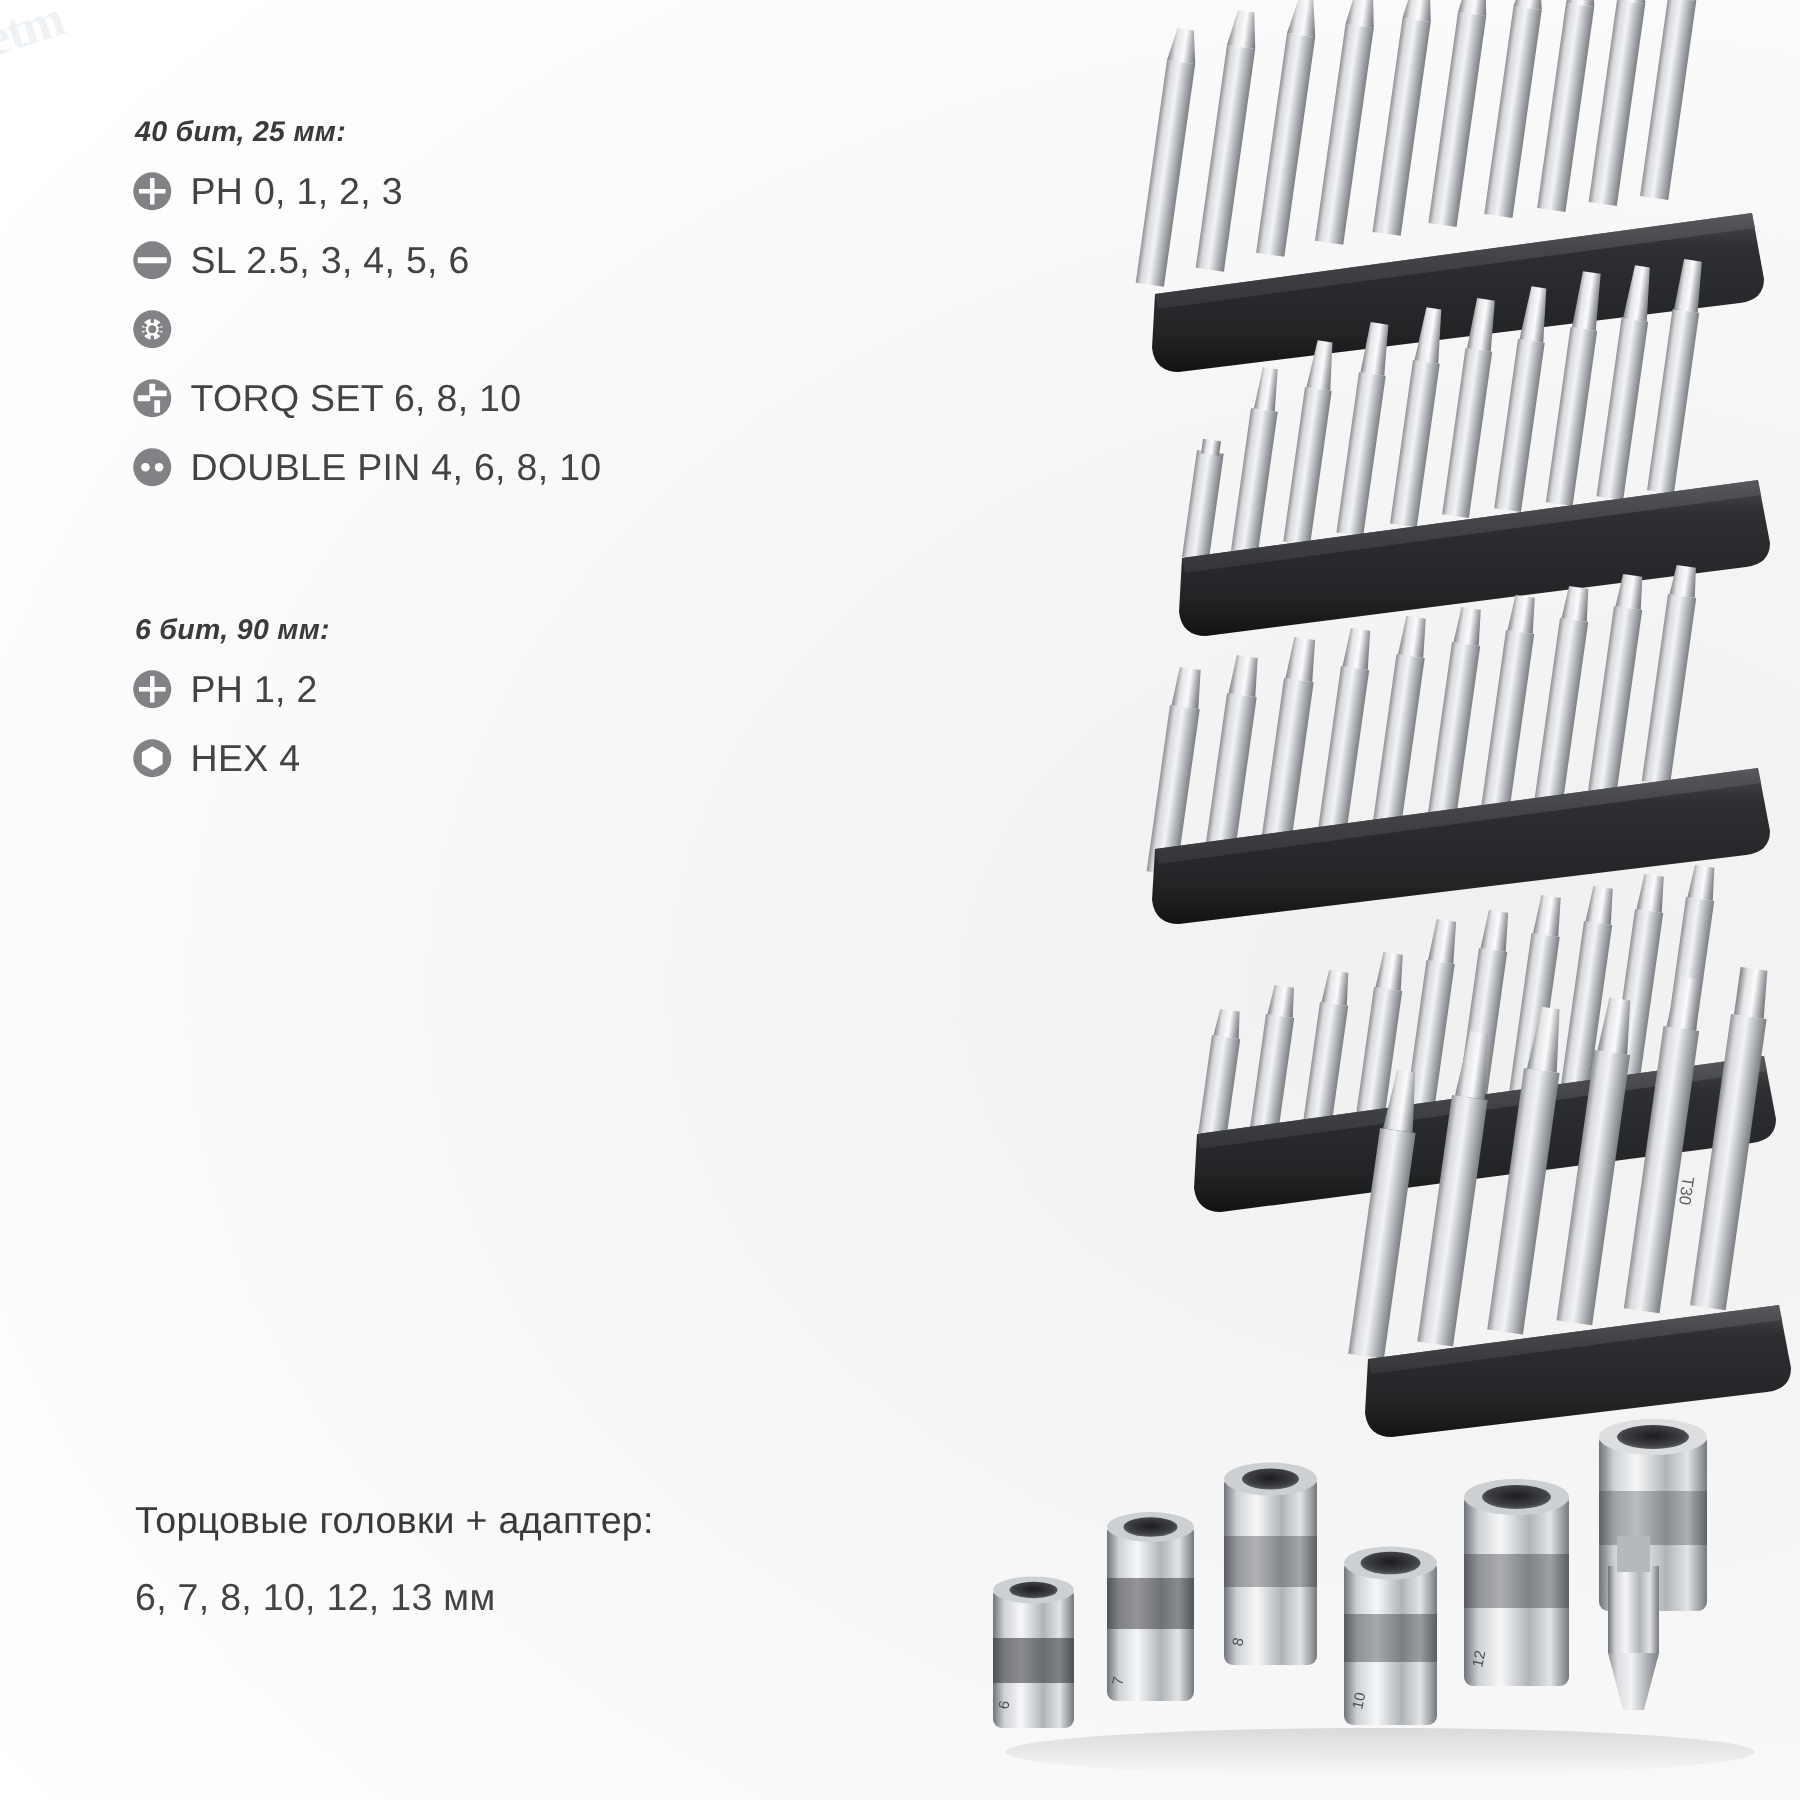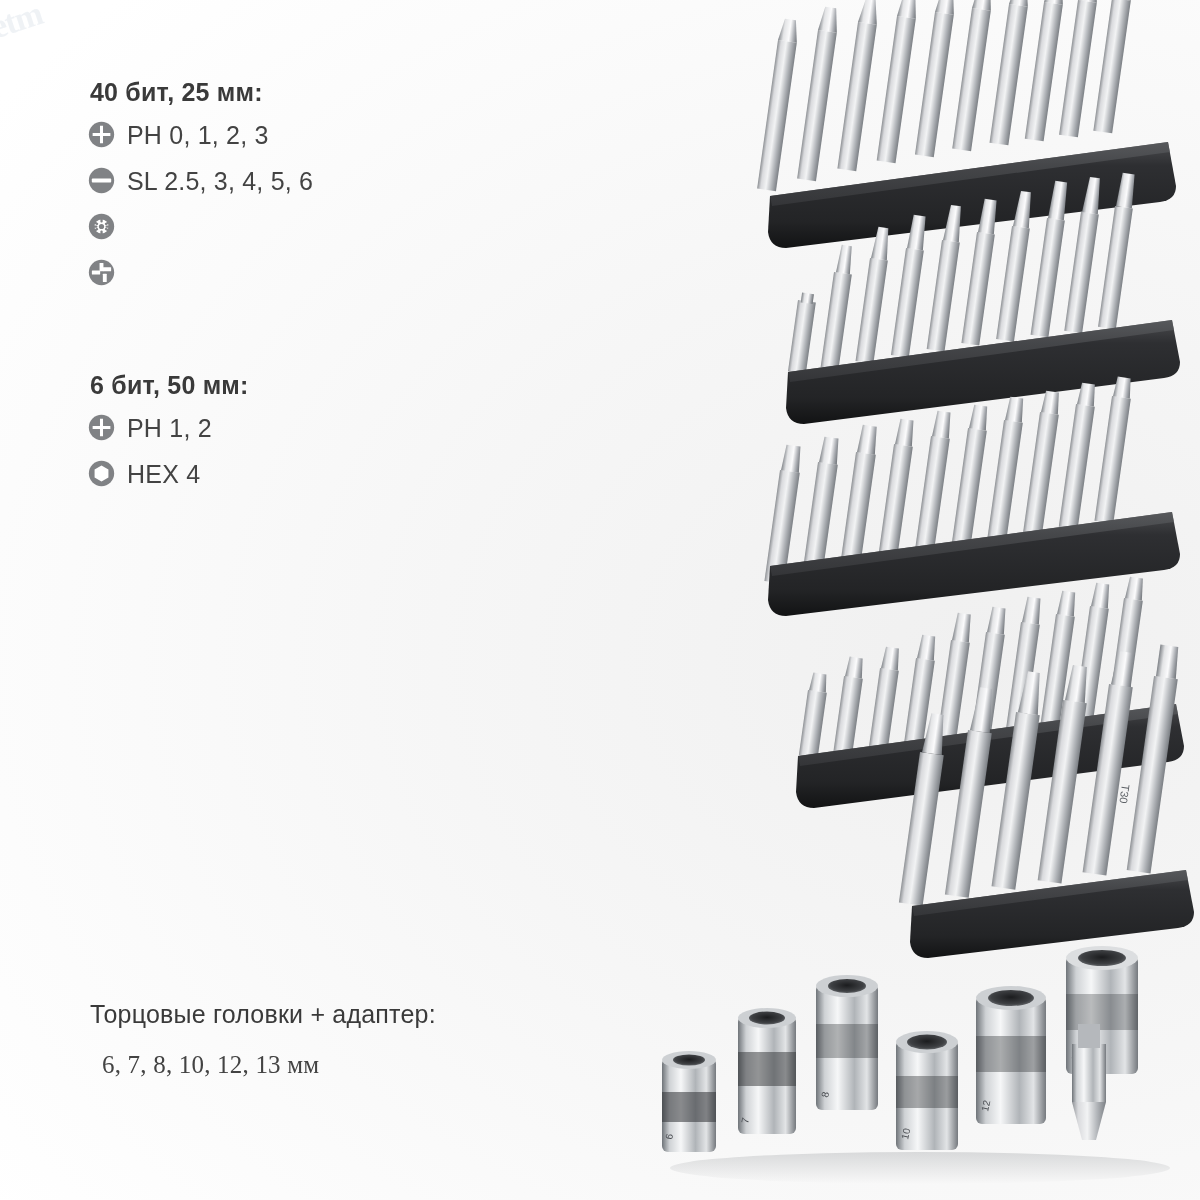--- a/index.html
+++ b/index.html
@@ -42,25 +42,26 @@
   }
 
   
   .text-col {
     position: absolute;
     left: 88px;
     top: 78px;
     width: 620px;
   }
   .group-title {
-    font-size: 25px;
+    font-size: 19px;
     font-weight: bold;
     color: #3a3a3a;
     letter-spacing: 0.2px;
     margin: 0 0 14px 2px;
+    font-style: italic;
   }
   .spec-line {
     display: flex;
     align-items: flex-start;
     height: 46px;
     font-size: 25px;
     color: #434343;
     white-space: nowrap;
   }
   .spec-line .label {
@@ -84,23 +85,21 @@
   .sockets-title {
     font-size: 25px;
     font-weight: normal;
     color: #3a3a3a;
     margin: 0 0 22px 0;
     letter-spacing: 0.2px;
   }
   .sockets-sizes {
     font-size: 25px;
     color: #434343;
-    margin-left: 12px;
     letter-spacing: 0.2px;
-    font-family: Liberation Serif, serif;
   }
 
   
   .photo {
     position: absolute;
     left: 620px;
     top: 0;
     width: 580px;
     height: 1200px;
   }
@@ -163,29 +162,38 @@
       <div class="spec-line">
         <svg class="icon" viewBox="0 0 32 32">
           <circle cx="16" cy="16" r="15" fill="#808285"></circle>
           <g fill="#ffffff">
             <rect x="13.7" y="4.6" width="4.6" height="9.8" rx="0.6"></rect>
             <rect x="17.6" y="17.6" width="4.6" height="9.8" rx="0.6"></rect>
             <rect x="4.6" y="13.7" width="9.8" height="4.6" rx="0.6"></rect>
             <rect x="17.6" y="9.8" width="9.8" height="4.6" rx="0.6"></rect>
           </g>
         </svg>
+        <span class="label">TORQ SET 6, 8, 10</span>
       </div>
 
 
+      <div class="spec-line">
+        <svg class="icon" viewBox="0 0 32 32">
+          <circle cx="16" cy="16" r="15" fill="#808285"></circle>
+          <circle cx="10.6" cy="16" r="3.4" fill="#ffffff"></circle>
+          <circle cx="21.4" cy="16" r="3.4" fill="#ffffff"></circle>
+        </svg>
+        <span class="label">DOUBLE PIN 4, 6, 8, 10</span>
+      </div>
     </div>
 
     <div class="group-gap"></div>
 
     <div>
-      <div class="group-title">6 бит, 50 мм:</div>
+      <div class="group-title">6 бит, 90 мм:</div>
 
       <div class="spec-line">
         <svg class="icon" viewBox="0 0 32 32">
           <circle cx="16" cy="16" r="15" fill="#808285"></circle>
           <path d="M14.2 5.5h3.6v8.7h8.7v3.6h-8.7v8.7h-3.6v-8.7H5.5v-3.6h8.7z" fill="#ffffff"></path>
         </svg>
         <span class="label">PH 1, 2</span>
       </div>
 
 

